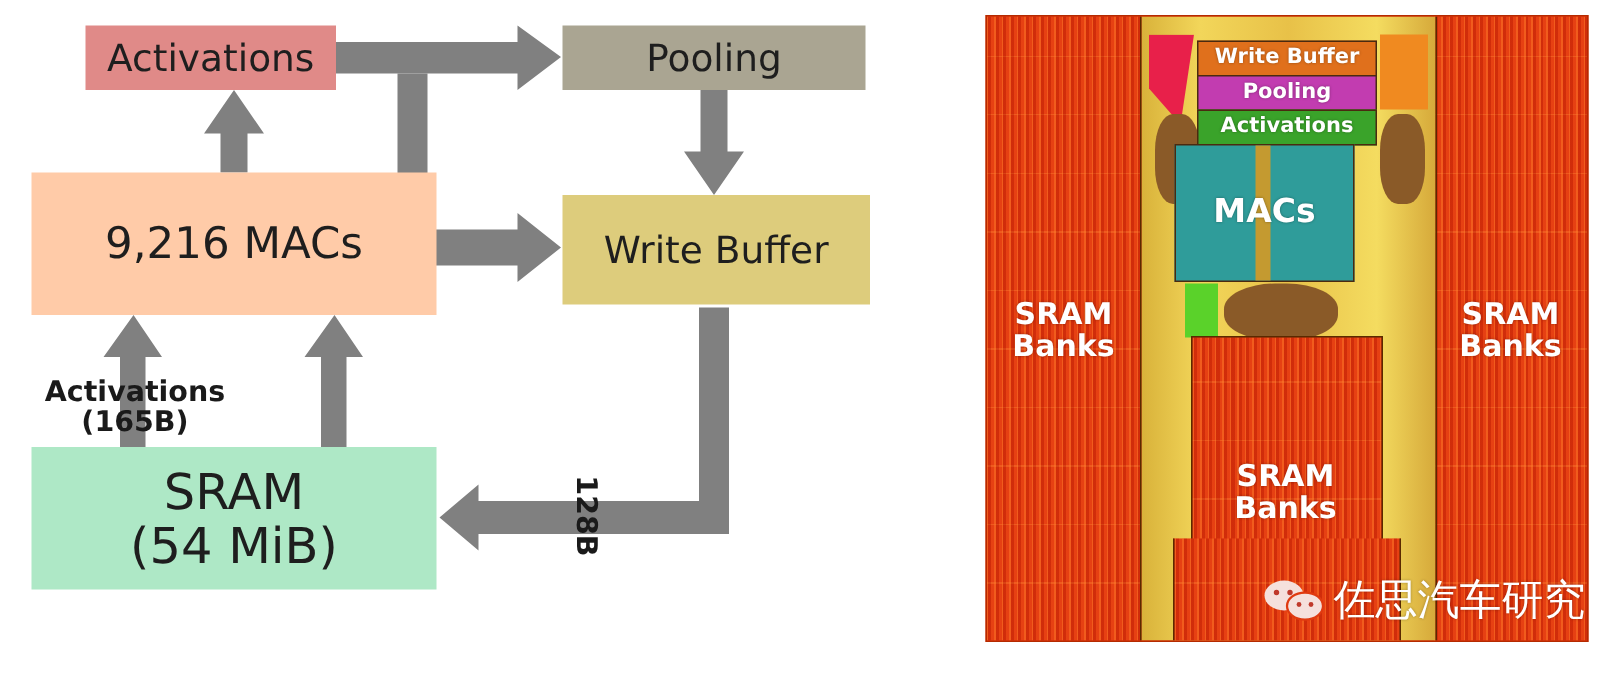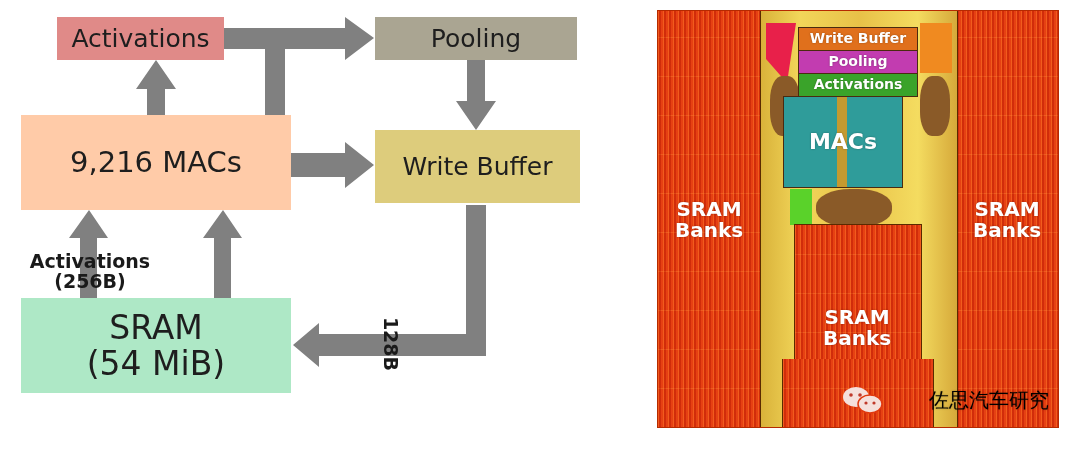--- a/index.html
+++ b/index.html
@@ -47,21 +47,21 @@
   <div class="box" style="left:375px;top:130px;width:205px;height:73px;background:#ddcc7c;font-size:25px;flex-direction:column;">
     <span>Write Buffer</span>
   </div>
   <div class="box" style="left:21px;top:298px;width:270px;height:95px;background:#aee8c6;font-size:33px;flex-direction:column;">
     <span>SRAM</span>
     <span>(54 MiB)</span>
   </div>
 
   <div class="lbl" style="left:18px;top:252px;width:144px;">
     <div>Activations</div>
-    <div>(256B)</div>
+    <div>(165B)</div>
   </div>
   <div class="lbl" style="left:180px;top:252px;width:126px;">
   </div>
   <div class="lbl" style="left:360px;top:334px;width:60px;transform:rotate(90deg);transform-origin:center;">128B</div>
 </div>
 
 <div class="abs" style="left:657px;top:10px;width:400px;height:416px;background:#e03a10;border:1px solid #b52a00;overflow:hidden;">
   <div class="abs stripes" style="left:0;top:0;width:102px;height:416px;"></div>
   <div class="abs stripes" style="left:298px;top:0;width:102px;height:416px;"></div>
   <div class="abs corridor" style="left:102px;top:0;width:196px;height:416px;border-left:1px solid #5a2a00;border-right:1px solid #5a2a00;"></div>
@@ -104,15 +104,15 @@
 
   <div class="abs" style="left:183px;top:374px;height:30px;display:flex;align-items:center;">
     <svg width="44" height="30">
       <ellipse cx="15" cy="12" rx="13" ry="10" fill="#f5e0dc"></ellipse>
       <ellipse cx="29" cy="19" rx="12" ry="9" fill="#f5e0dc" stroke="#e03a10" stroke-width="1.5"></ellipse>
       <circle cx="10" cy="10" r="1.8" fill="#c0392b"></circle>
         <circle cx="19" cy="10" r="1.8" fill="#c0392b"></circle>
       <circle cx="25" cy="18" r="1.6" fill="#c0392b"></circle>
         <circle cx="33" cy="18" r="1.6" fill="#c0392b"></circle>
     </svg>
-    <span style="color:#000000;font-size:20px;margin-left:4px;text-shadow:0 0 2px rgba(0,0,0,.3);padding-left:40px;">佐思汽车研究</span>
+    <span style="color:#ffffff;font-size:28px;margin-left:4px;text-shadow:0 0 2px rgba(0,0,0,.3);">佐思汽车研究</span>
   </div>
 </div>
 
 </body></html>

